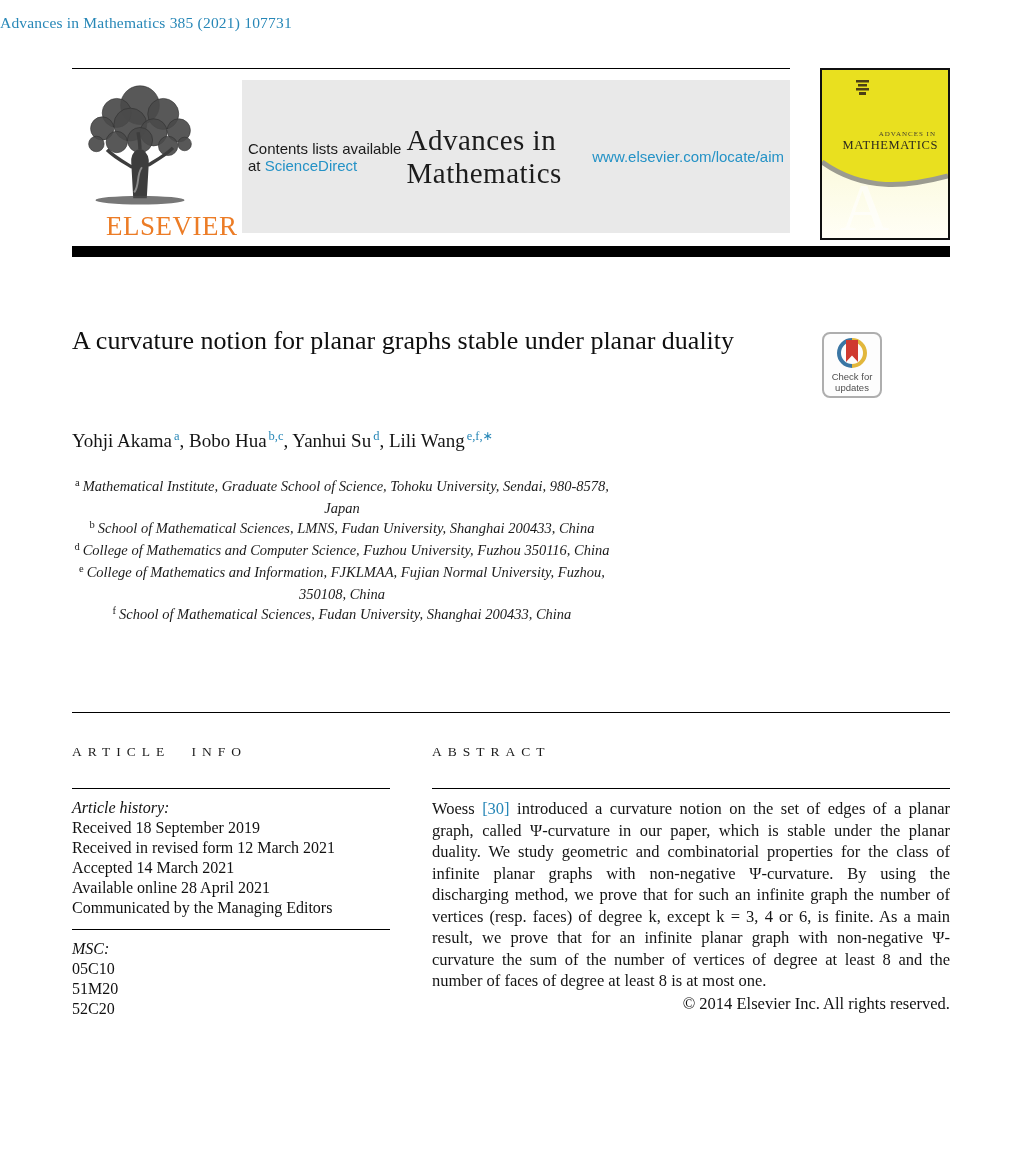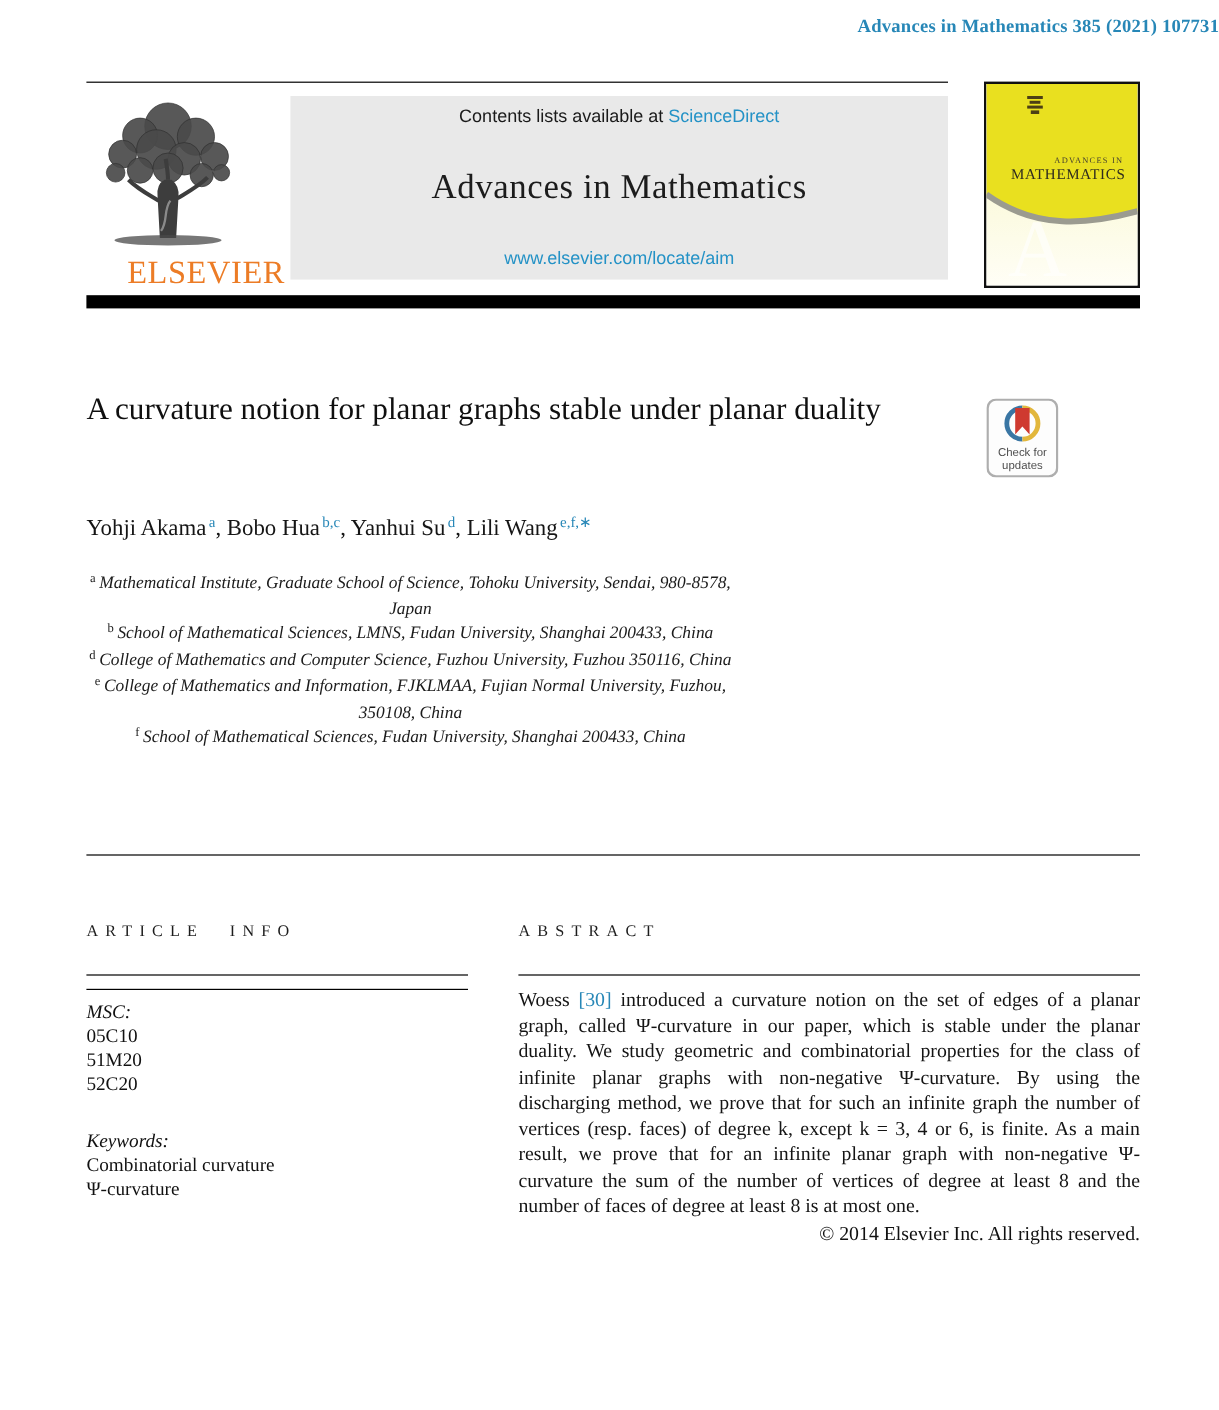--- a/index.html
+++ b/index.html
@@ -2,25 +2,25 @@
 <html><head>
 <meta charset="utf-8">
 <style>
   * { margin:0; padding:0; box-sizing:border-box; }
   html,body { background:#ffffff; }
   body { width:1016px; height:1175px; position:relative; font-family:"Liberation Serif", serif; color:#111; overflow:hidden; }
 
   .abs { position:absolute; }
 
   
-  #citation { top:14px; left:0; width:1016px; text-align:right; font-size:15.5px; color:#2787b7; letter-spacing:.2px;font-weight:bold; }
+  #citation { top:14px; left:0; width:1016px; text-align:left; font-size:15.5px; color:#2787b7; letter-spacing:.2px; }
 
   
   #banner-rule { top:68px; left:72px; width:718px; border-top:1.5px solid #000; }
-  #banner-box { top:80px; left:242px; width:548px; height:153px; background:#e9e9e9; display:flex; flex-direction:column; justify-content:space-between; align-items:center; padding:9px 6px 9px 6px; }
+  #banner-box { top:80px; left:242px; width:548px; height:153px; background:#e9e9e9; display:flex; flex-direction:row; justify-content:space-between; align-items:center; padding:9px 6px 9px 6px; }
   #contents-line { font-family:"Liberation Sans", sans-serif; font-size:15px; color:#1a1a1a; }
   #contents-line .sd { color:#2492c6; }
   #journal-title { font-size:29px; color:#1c1c1c; letter-spacing:.5px; }
   #journal-url { font-family:"Liberation Sans", sans-serif; font-size:15px; color:#2492c6; }
 
   
   #logo { top:80px; left:72px; width:136px; text-align:center; }
   #elsevier-word { font-size:27px; color:#ec7c26; letter-spacing:.5px; margin-top:1px;margin-left:34px; }
 
   
@@ -40,21 +40,21 @@
   
   #affils { top:476px; left:72px; width:540px; font-size:14.5px; line-height:20px; }
   .affil { font-style:italic; color:#1b1b1b;text-align:center; }
   .affil .fsup { font-style:normal; font-size:10.5px; position:relative; top:-5px; margin-right:3px; }
 
   #full-rule { top:712px; left:72px; width:878px; border-top:1.5px solid #000; }
 
   
   #info-col { top:744px; left:72px; width:318px; font-size:16px; }
   #abstract-col { top:744px; left:432px; width:518px; font-size:16.5px; }
-  .col-heading { font-size:13.5px; letter-spacing:6px; word-spacing:12px; color:#1c1c1c; height:16px;margin-top:24px; }
+  .col-heading { font-size:13.5px; letter-spacing:6px; word-spacing:12px; color:#1c1c1c; height:16px; }
   .col-rule { border-top:1px solid #000; margin-top:28px; }
 
   .info-block { margin-top:9px; line-height:20px; width:268px; }
   .lbl { font-style:italic; }
   #info-rule2 { margin-top:11px; }
   #msc-block { margin-top:9px; }
   #kw-block { margin-top:28px; }
 
   #abstract-text { margin-top:9px; line-height:21.5px; text-align:justify; color:#141414; }
   #abstract-text .ref { color:#2787b7; }
@@ -146,31 +146,34 @@
   <div class="affil"><span class="fsup">d</span><span>College of Mathematics and Computer Science, Fuzhou University, Fuzhou 350116, China</span></div>
   <div class="affil"><span class="fsup">e</span><span>College of Mathematics and Information, FJKLMAA, Fujian Normal University, Fuzhou, 350108, China</span></div>
   <div class="affil"><span class="fsup">f</span><span>School of Mathematical Sciences, Fudan University, Shanghai 200433, China</span></div>
 </div>
 
 <div id="full-rule" class="abs"></div>
 
 <div id="info-col" class="abs">
   <div class="col-heading">ARTICLE INFO</div>
   <div class="col-rule"></div>
+  <div class="info-block">
+    <div class="lbl">Article history:</div>
+    <div>Received 18 September 2019</div>
+    <div>Received in revised form 12 March 2021</div>
+    <div>Accepted 14 March 2021</div>
+    <div>Available online 28 April 2021</div>
+    <div>Communicated by the Managing Editors</div>
+  </div>
   <div class="col-rule" id="info-rule2" style="margin-top:11px;"></div>
   <div class="info-block" id="msc-block">
     <div class="lbl">MSC:</div>
     <div>05C10</div>
     <div>51M20</div>
     <div>52C20</div>
-  </div>
-  <div class="info-block" id="kw-block">
-    <div class="lbl">Keywords:</div>
-    <div>Combinatorial curvature</div>
-    <div>Ψ-curvature</div>
   </div>
 </div>
 
 <div id="abstract-col" class="abs">
   <div class="col-heading">ABSTRACT</div>
   <div class="col-rule"></div>
   <p id="abstract-text"><span>Woess </span><span class="ref">[30]</span><span> introduced a curvature notion on the set of edges of a planar graph, called Ψ-curvature in our paper, which is stable under the planar duality. We study geometric and combinatorial properties for the class of infinite planar graphs with non-negative Ψ-curvature. By using the discharging method, we prove that for such an infinite graph the number of vertices (resp. faces) of degree k, except k = 3, 4 or 6, is finite. As a main result, we prove that for an infinite planar graph with non-negative Ψ-curvature the sum of the number of vertices of degree at least 8 and the number of faces of degree at least 8 is at most one.</span></p>
   <div id="copyright">© 2014 Elsevier Inc. All rights reserved.</div>
 </div>
 

